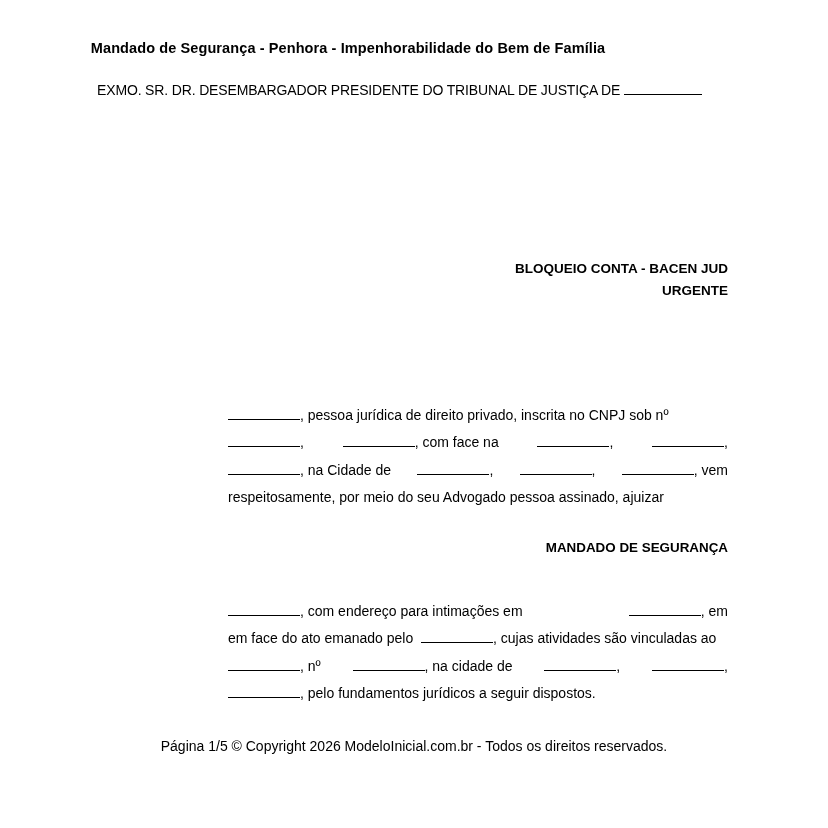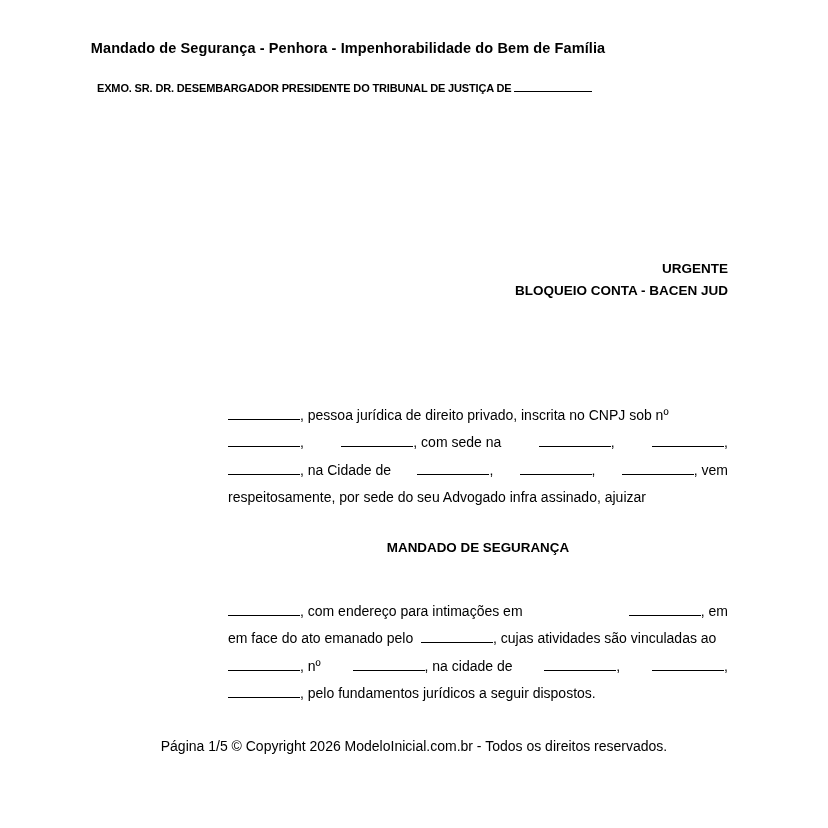--- a/index.html
+++ b/index.html
@@ -29,22 +29,22 @@
     text-align: center;
     font-size: 14.5px;
     font-weight: bold;
     letter-spacing: 0.1px;
   }
   .addressee {
     position: absolute;
     top: 82px;
     left: 97px;
     width: 634px;
-    font-size: 11px;
-    font-weight: bold;
+    font-size: 14px;
+    font-weight: normal;
     letter-spacing: -0.15px;
     white-space: nowrap;
   }
   .blank-line {
     display: inline-block;
     border-bottom: 1px solid #000;
     height: 0.85em;
     vertical-align: baseline;
   }
   .bl-sm { width: 72px; }
@@ -75,21 +75,21 @@
     justify-content: space-between;
     align-items: baseline;
     width: 100%;
   }
   .justify-row > span { white-space: nowrap; }
   .center-head {
     position: absolute;
     top: 536px;
     left: 228px;
     width: 500px;
-    text-align: center;
+    text-align: right;
     font-size: 13.4px;
     font-weight: bold;
     line-height: 1.72;
   }
   .footer {
     position: absolute;
     top: 738px;
     left: 0;
     width: 828px;
     text-align: center;
@@ -102,41 +102,41 @@
 <div class="page">
 
   <div class="doc-title">Mandado de Segurança - Penhora  - Impenhorabilidade do Bem de Família</div>
 
   <div class="addressee">
     <span>EXMO. SR. DR. DESEMBARGADOR PRESIDENTE DO TRIBUNAL DE JUSTIÇA DE</span>
     <span class="blank-line bl-md"></span>
   </div>
 
   <div class="urgent-block">
+    <div>BLOQUEIO CONTA - BACEN JUD</div>
     <div>URGENTE</div>
-    <div>BLOQUEIO CONTA - BACEN JUD</div>
   </div>
 
   <div class="body-block para-1">
     <div class="justify-row">
       <span><span class="blank-line bl-sm"></span><span>, pessoa  jurídica  de  direito  privado,  inscrita  no  CNPJ  sob  nº</span></span>
     </div>
     <div class="justify-row">
       <span><span class="blank-line bl-sm"></span><span>,</span></span>
-      <span><span class="blank-line bl-sm"></span><span>,  com  sede  na</span></span>
+      <span><span class="blank-line bl-sm"></span><span>,  com  face  na</span></span>
       <span><span class="blank-line bl-sm"></span><span>,</span></span>
       <span><span class="blank-line bl-sm"></span><span>,</span></span>
     </div>
     <div class="justify-row">
       <span><span class="blank-line bl-sm"></span><span>,  na  Cidade de</span></span>
       <span><span class="blank-line bl-sm"></span><span>,</span></span>
       <span><span class="blank-line bl-sm"></span><span>,</span></span>
       <span><span class="blank-line bl-sm"></span><span>,  vem</span></span>
     </div>
-    <div>respeitosamente, por sede do seu Advogado infra assinado, ajuizar</div>
+    <div>respeitosamente, por meio do seu Advogado pessoa assinado, ajuizar</div>
   </div>
 
   <div class="center-head">
     <div>MANDADO DE SEGURANÇA</div>
   </div>
 
   <div class="body-block para-2">
     <div class="justify-row">
       <span><span class="blank-line bl-sm"></span><span>,   com   endereço   para   intimações   em</span></span>
       <span><span class="blank-line bl-sm"></span><span>,   em</span></span>

